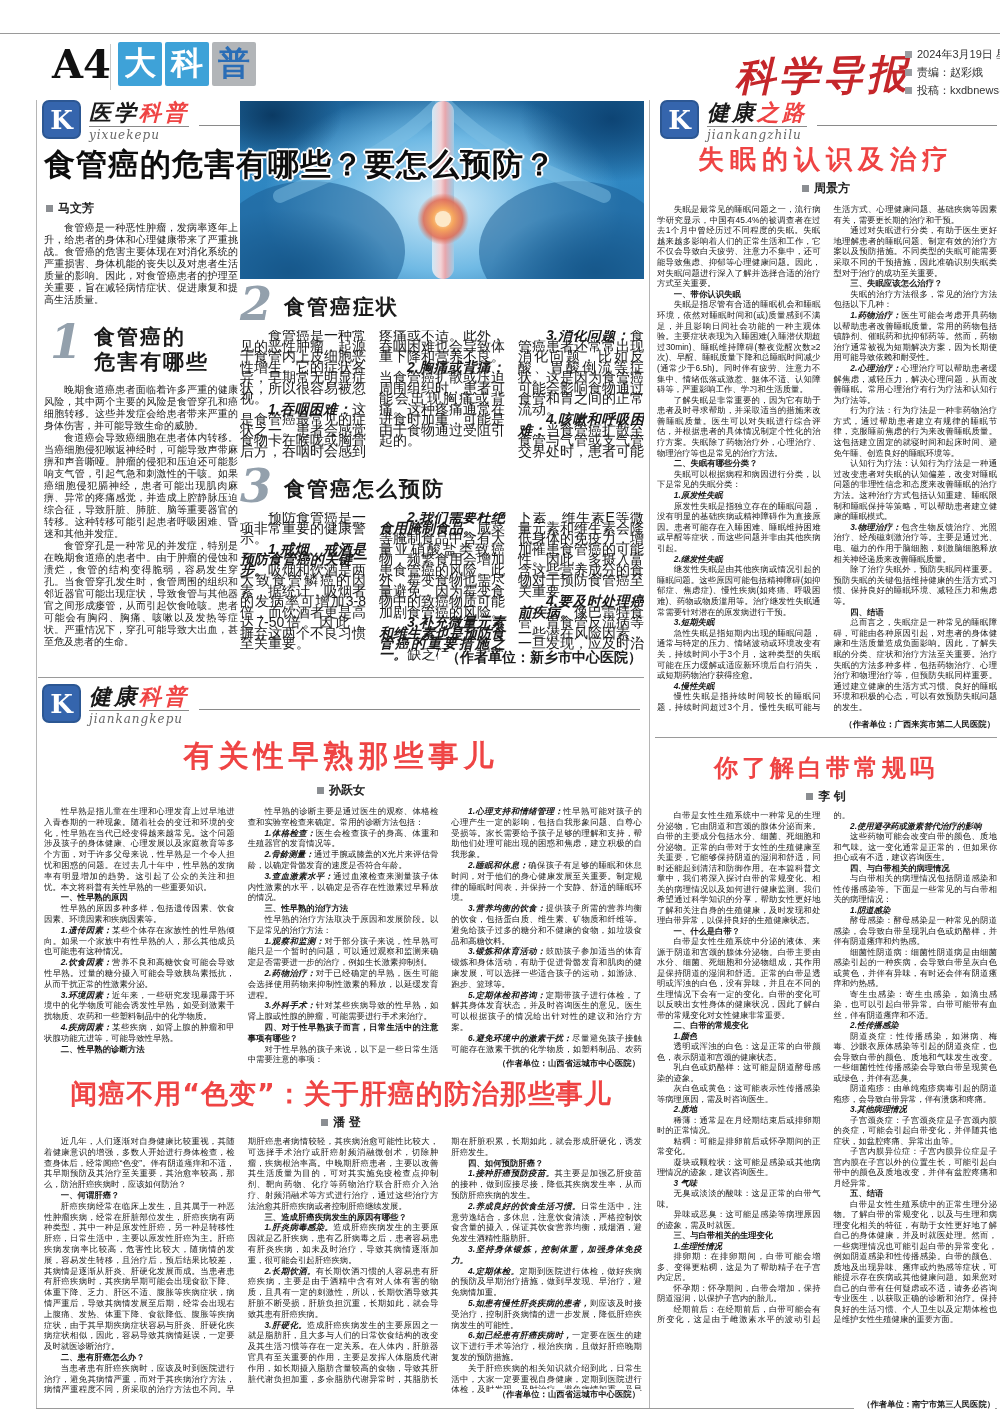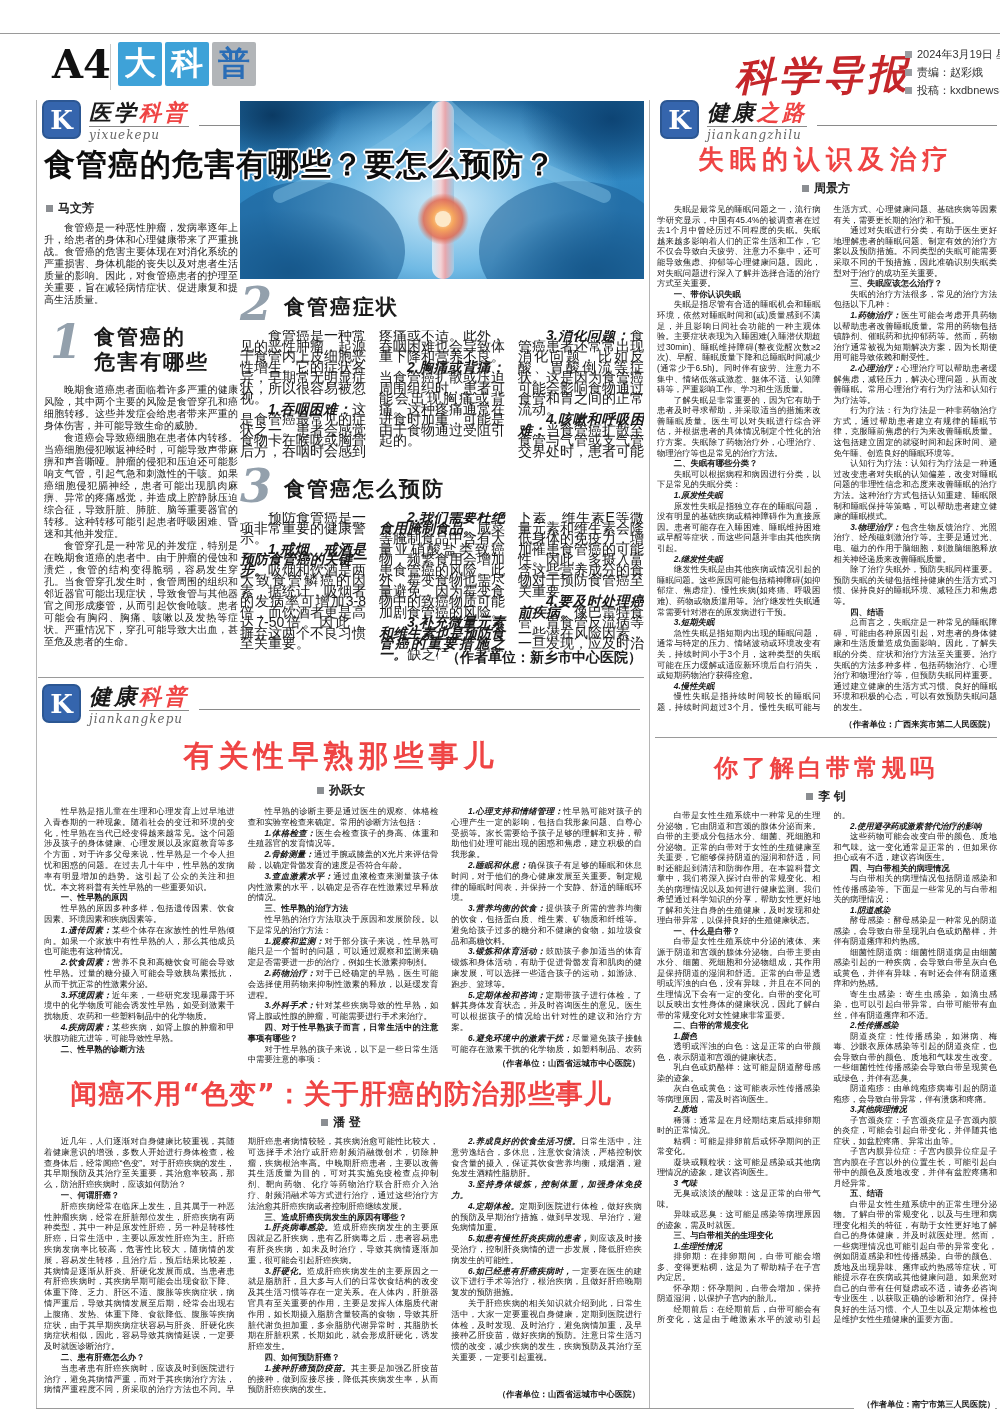--- a/index.html
+++ b/index.html
@@ -243,27 +243,28 @@
   </div>
 
   <div class="abs bigtitle" style="left:38px;top:1076px;width:606px;font-size:27px;letter-spacing:1px;">闻癌不用“色变”：关于肝癌的防治那些事儿</div>
   <div class="abs byline center" style="left:38px;top:1114px;width:606px;">
     <span class="sq"></span>
       <span>潘 登</span>
   </div>
   <div class="abs" style="left:44px;top:1136px;width:598px;">
     <div style="position:relative;">
       <div class="btxt cols3" id="liv-body" style="position:static;">
-          <p>近几年，人们逐渐对自身健康比较重视，其随着健康意识的增强，多数人开始进行身体检查，检查身体后，经常闻癌“色变”。对于肝癌疾病的发生，其早期预防及其治疗至关重要，其治愈率较高，那么，防治肝癌疾病时，应该如何防治？</p>
+          <p>近几年，人们逐渐对自身健康比较重视，其随着健康意识的增强，多数人开始进行身体检查，检查身体后，经常闻癌“色变”。伴有阴道瘙痒和不适，其早期预防及其治疗至关重要，其治愈率较高，那么，防治肝癌疾病时，应该如何防治？</p>
           <p class="hh">一、何谓肝癌？</p>
           <p>肝癌疾病经常在临床上发生，且其属于一种恶性肿瘤疾病，经常在肝脏部位发生，肝癌疾病有两种类型，其中一种是原发性肝癌，另一种是转移性肝癌，日常生活中，主要以原发性肝癌为主。肝癌疾病发病率比较高，危害性比较大，随病情的发展，容易发生转移，且治疗后，预后结果比较差，其病情是逐渐从肝炎、肝硬化发展而成。当患者患有肝癌疾病时，其疾病早期可能会出现食欲下降、体重下降、乏力、肝区不适、腹胀等疾病症状，病情严重后，导致其病情发展至后期，经常会出现右上腹痛、发热、体重下降、食欲降低、腹胀等疾病症状，由于其早期疾病症状容易与肝炎、肝硬化疾病症状相似，因此，容易导致其病情延误，一定要及时就医诊断治疗。</p>
           <p class="hh">二、患有肝癌怎么办？</p>
           <p>当患者患有肝癌疾病时，应该及时到医院进行治疗，避免其病情严重，而对于其疾病治疗方法，病情严重程度不同，所采取的治疗方法也不同。早期肝癌患者病情较轻，其疾病治愈可能性比较大，可选择手术治疗或肝癌射频消融微创术，切除肿瘤，疾病根治率高。中晚期肝癌患者，主要以改善其生活质量为目的，可对其实施免疫检查点抑制剂、靶向药物、化疗等药物治疗联合肝癌介入治疗、射频消融术等方式进行治疗，通过这些治疗方法治愈其肝癌疾病或者控制肝癌继续发展。</p>
           <p class="hh">三、造成肝癌疾病发生的原因有哪些？</p>
           <p><span class="ld">1.肝炎病毒感染。</span>造成肝癌疾病发生的主要原因就是乙肝疾病，患有乙肝病毒之后，患者容易患有肝炎疾病，如未及时治疗，导致其病情逐渐加重，很可能会引起肝癌疾病。</p>
+          <p><span class="ld">2.长期饮酒。</span>有长期饮酒习惯的人容易患有肝癌疾病，主要是由于酒精中含有对人体有害的物质，且具有一定的刺激性，所以，长期饮酒导致其肝脏不断受损，肝脏负担沉重，长期如此，就会导致其患有肝癌疾病。</p>
           <p><span class="ld">3.肝硬化。</span>造成肝癌疾病发生的主要原因之一就是脂肪肝，且大多与人们的日常饮食结构的改变及其生活习惯等存在一定关系。在人体内，肝脏器官具有至关重要的作用，主要是发挥人体脂质代谢作用，如长期摄入脂肪含量较高的食物，导致其肝脏代谢负担加重，多余脂肪代谢异常时，其脂肪长期在肝脏积累，长期如此，就会形成肝硬化，诱发肝癌发生。</p>
           <p class="hh">四、如何预防肝癌？</p>
           <p><span class="ld">1.接种肝癌预防疫苗。</span>其主要是加强乙肝疫苗的接种，做到应接尽接，降低其疾病发生率，从而预防肝癌疾病的发生。</p>
           <p><span class="ld">2.养成良好的饮食生活习惯。</span>日常生活中，注意劳逸结合，多休息，注意饮食清淡，严格控制饮食含量的摄入，保证其饮食营养均衡，戒烟酒，避免发生酒精性脂肪肝。</p>
           <p><span class="ld">3.坚持身体锻炼，控制体重，加强身体免疫力。</span></p>
           <p><span class="ld">4.定期体检。</span>定期到医院进行体检，做好疾病的预防及早期治疗措施，做到早发现、早治疗，避免病情加重。</p>
           <p><span class="ld">5.如患有慢性肝炎疾病的患者，</span>则应该及时接受治疗，控制肝炎病情的进一步发展，降低肝癌疾病发生的可能性。</p>
           <p><span class="ld">6.如已经患有肝癌疾病时，</span>一定要在医生的建议下进行手术等治疗，根治疾病，且做好肝癌晚期复发的预防措施。</p>
           <p>关于肝癌疾病的相关知识就介绍到此，日常生活中，大家一定要重视自身健康，定期到医院进行体检，及时发现、及时治疗，避免病情加重，及早接种乙肝疫苗，做好疾病的预防。注意日常生活习惯的改变，减少疾病的发生，疾病预防及其治疗至关重要，一定要引起重视。</p>
         </div>

